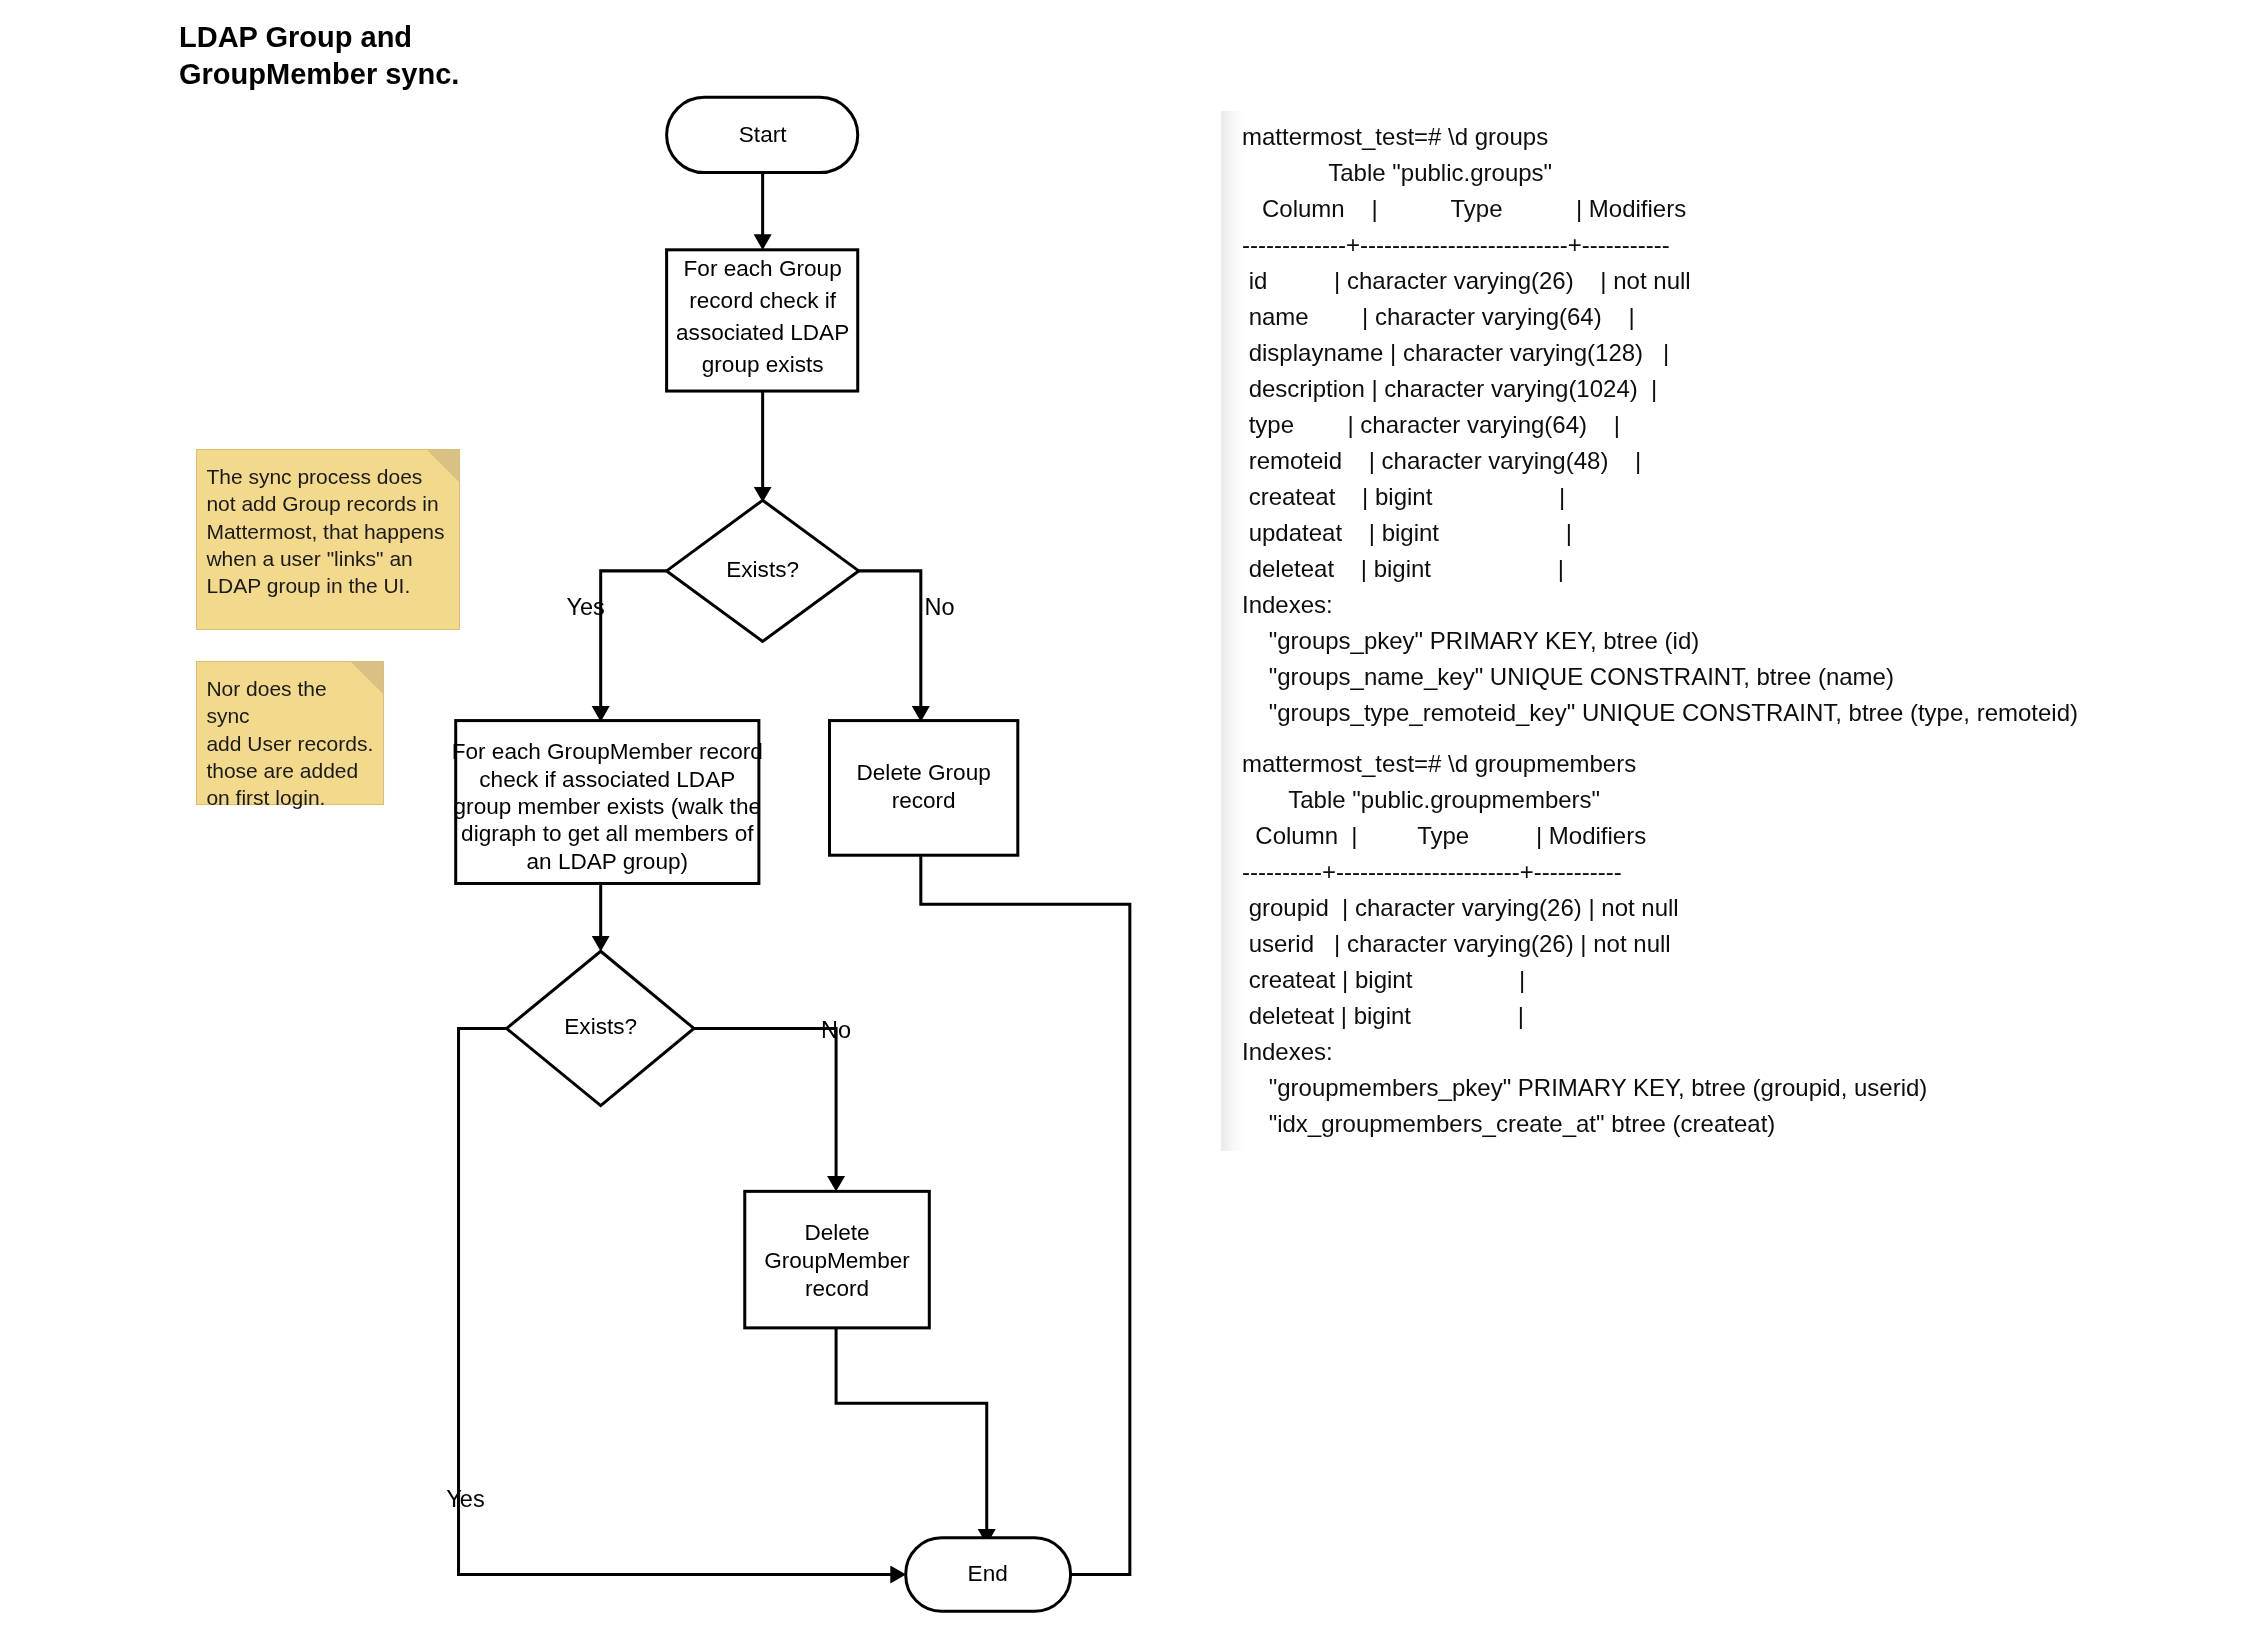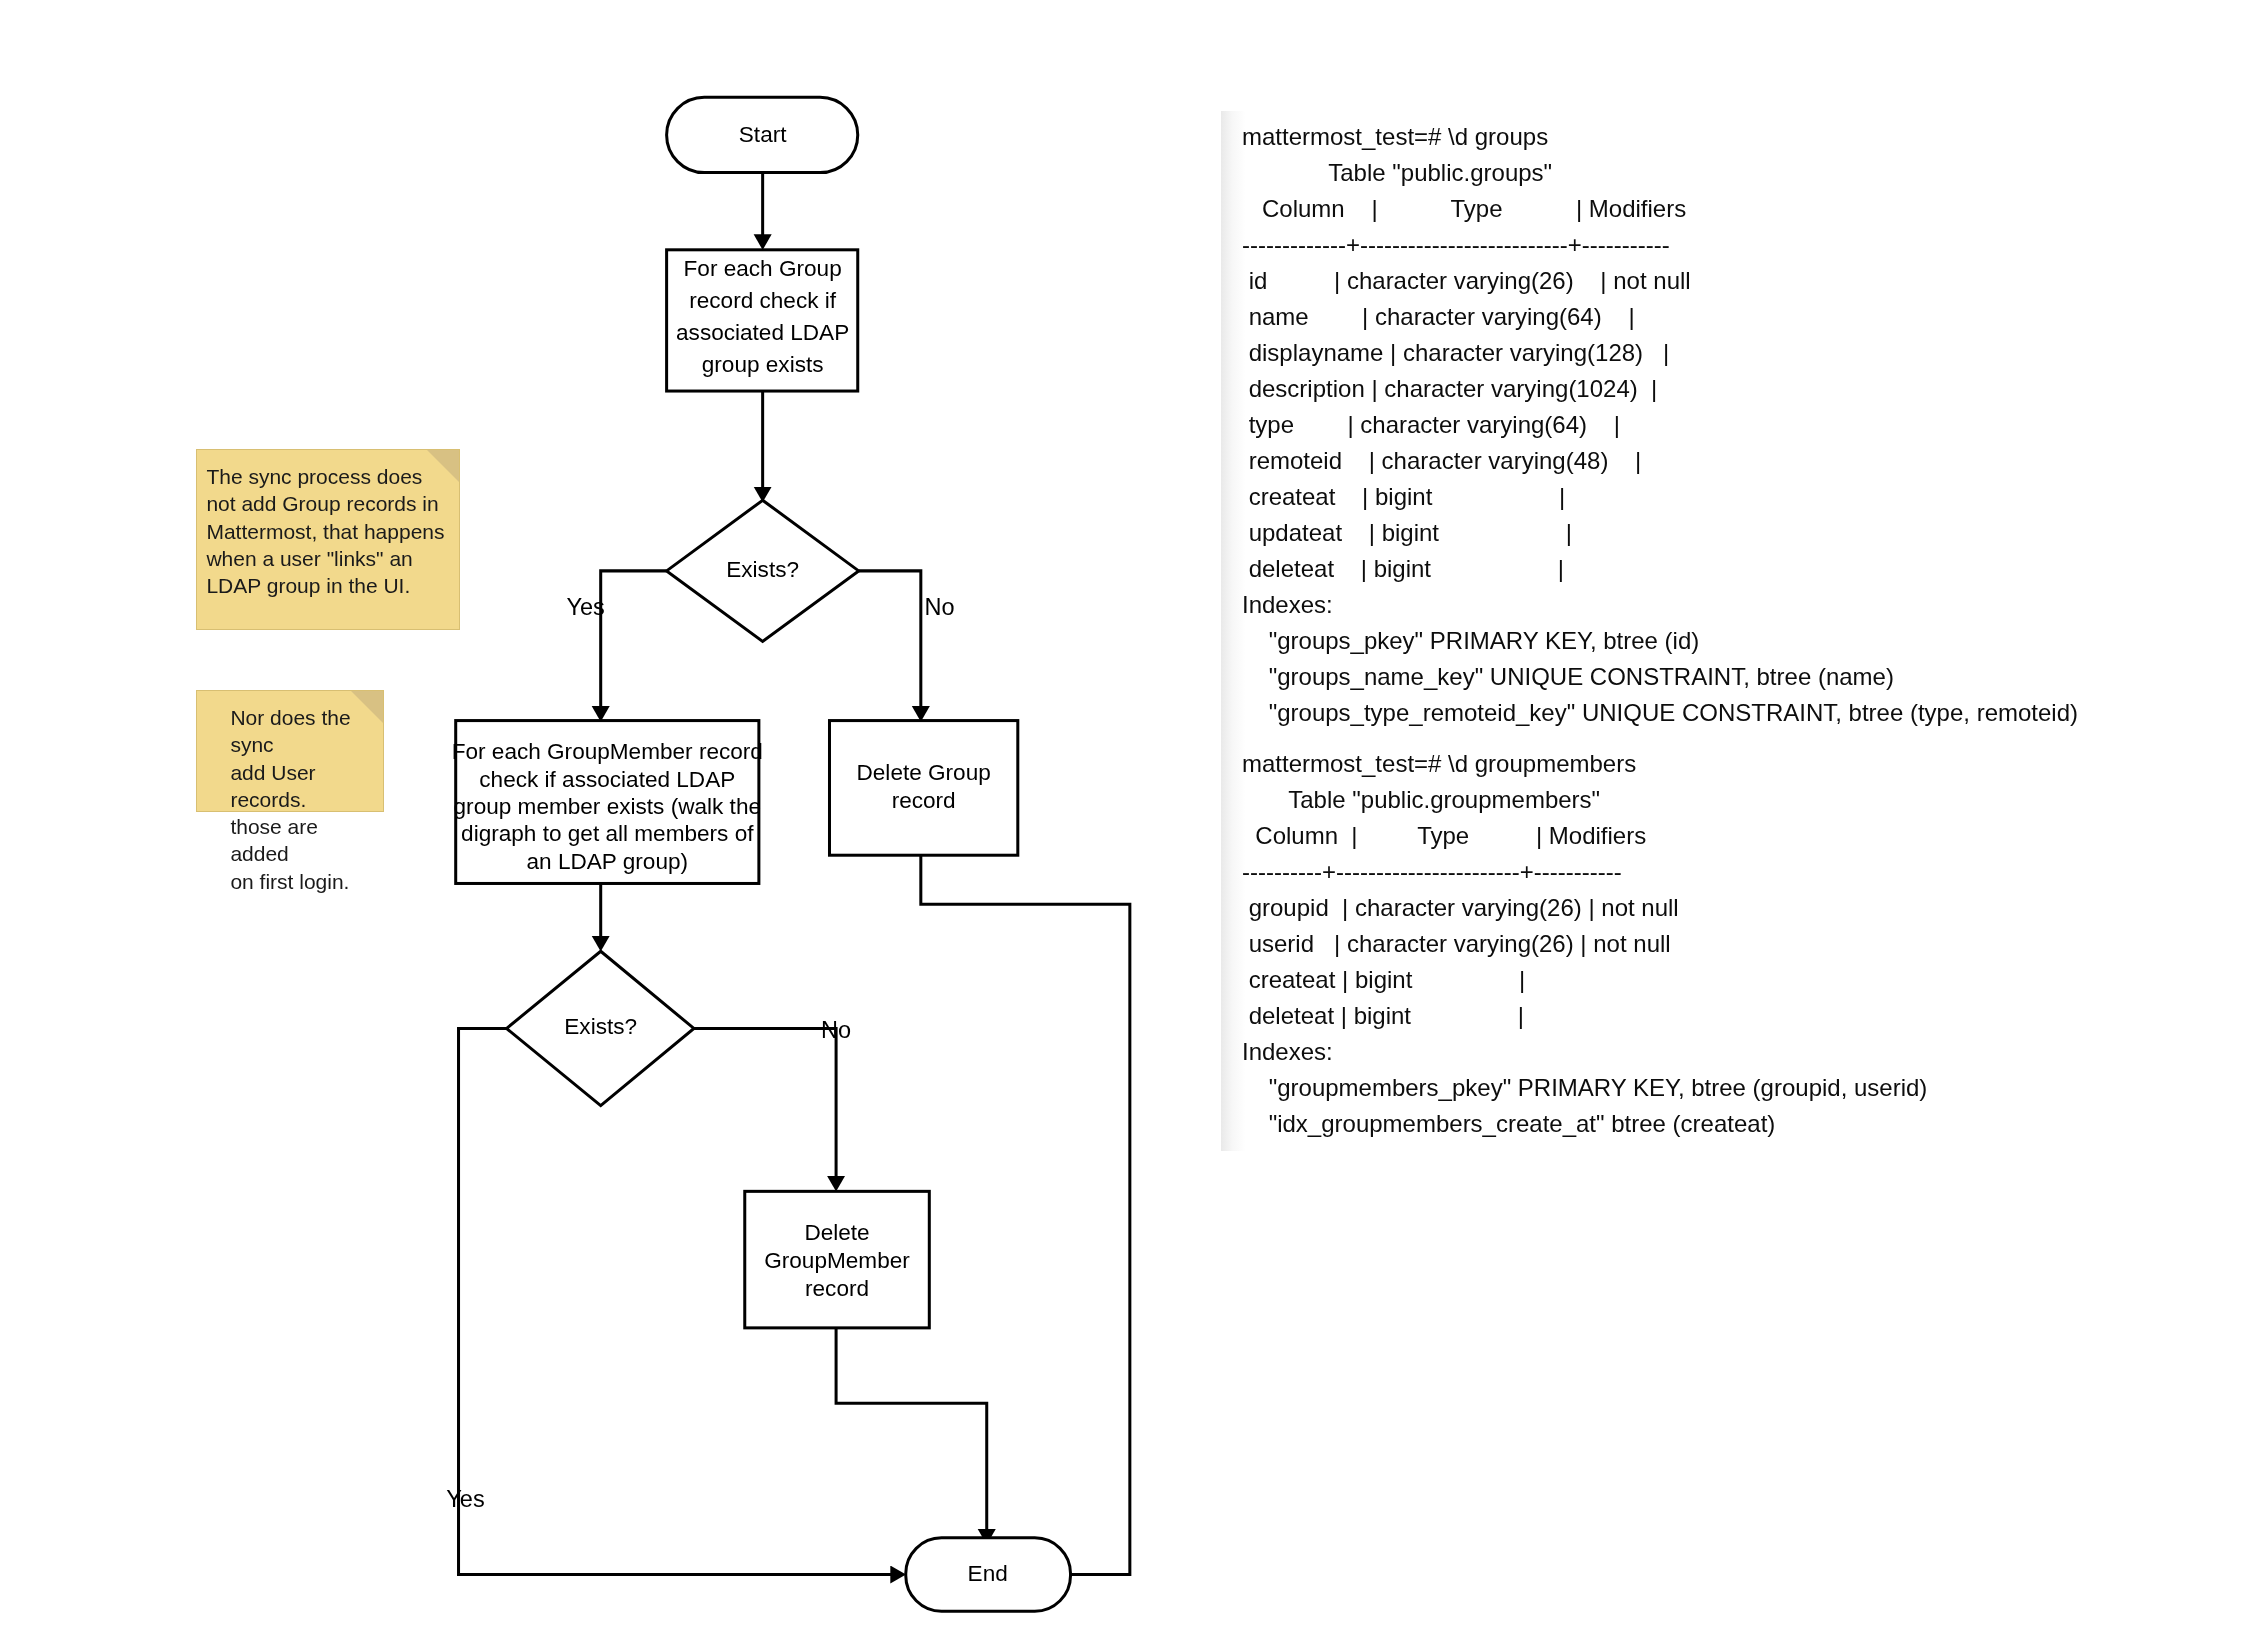--- a/index.html
+++ b/index.html
@@ -100,20 +100,22 @@
     background: linear-gradient(to right, #e9e9e9 0px, #f7f7f7 11.3px, #ffffff 24.5px, #ffffff 100%);
     padding: 7.5px 0 9.4px 21px;
     box-sizing: border-box;
   }
 </style>
 </head>
 <body>
 
 <div id="canvas">
 
+  <div id="diagram-title">LDAP Group and
+GroupMember sync.</div>
 
   <svg id="flow-svg" viewBox="0 0 1300 1738">
     <defs>
       <marker id="arrowhead" markerWidth="7" markerHeight="7" refX="2.0" refY="3.0" orient="auto" markerUnits="strokeWidth">
         <path d="M0,0 L0,6 L5.2,3 z" fill="#000000"></path>
       </marker>
     </defs>
 
     <path class="flow-line" d="M810,183 L810,255" marker-end="url(#arrowhead)"></path>
 
@@ -190,21 +192,21 @@
 
   <div class="sticky-note" style="left:196px; top:449px; width:264px; height:181px;">
     <div class="note-fold"></div>
     <div class="note-body">The sync process does
 not add Group records in
 Mattermost, that happens
 when a user "links" an
 LDAP group in the UI.</div>
   </div>
 
-  <div class="sticky-note" style="left:196px; top:690px; width:188px; height:122px;padding-left:24px;">
+  <div class="sticky-note" style="left:196px; top:661px; width:188px; height:144px;">
     <div class="note-fold"></div>
     <div class="note-body">Nor does the sync
 add User records.
 those are added
 on first login.</div>
   </div>
 
   <div class="terminal-block" style="left:1221px; top:111px; width:951px;">mattermost_test=# \d groups
              Table "public.groups"
    Column    |           Type           | Modifiers

